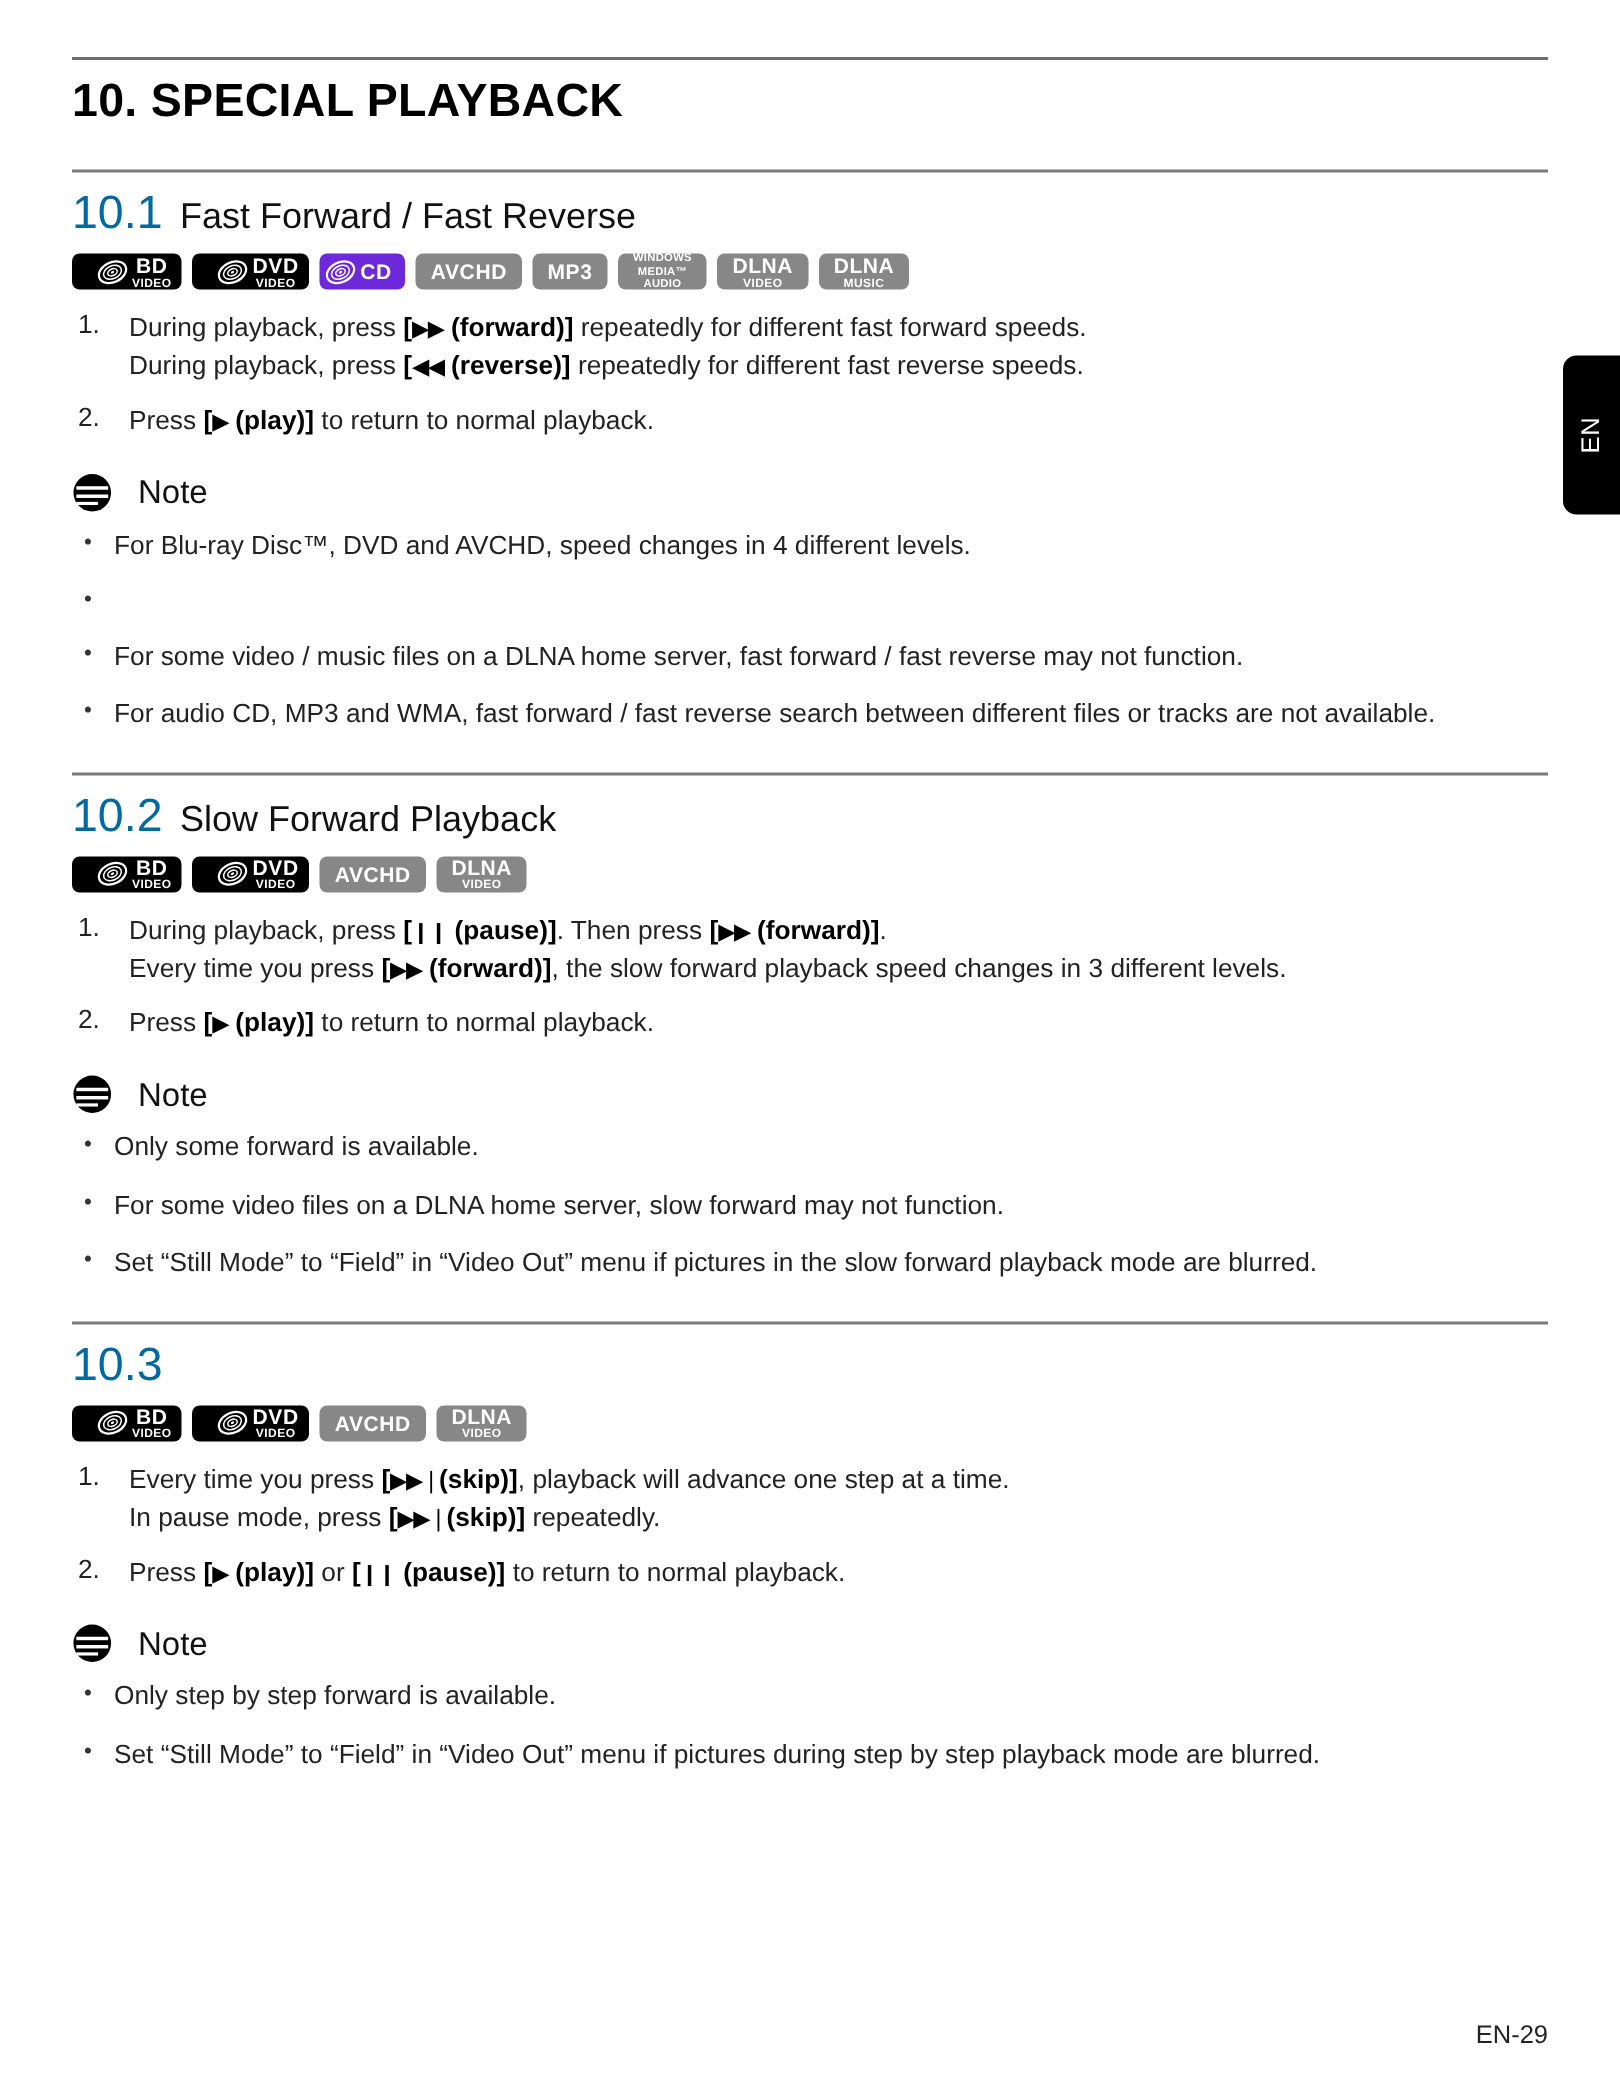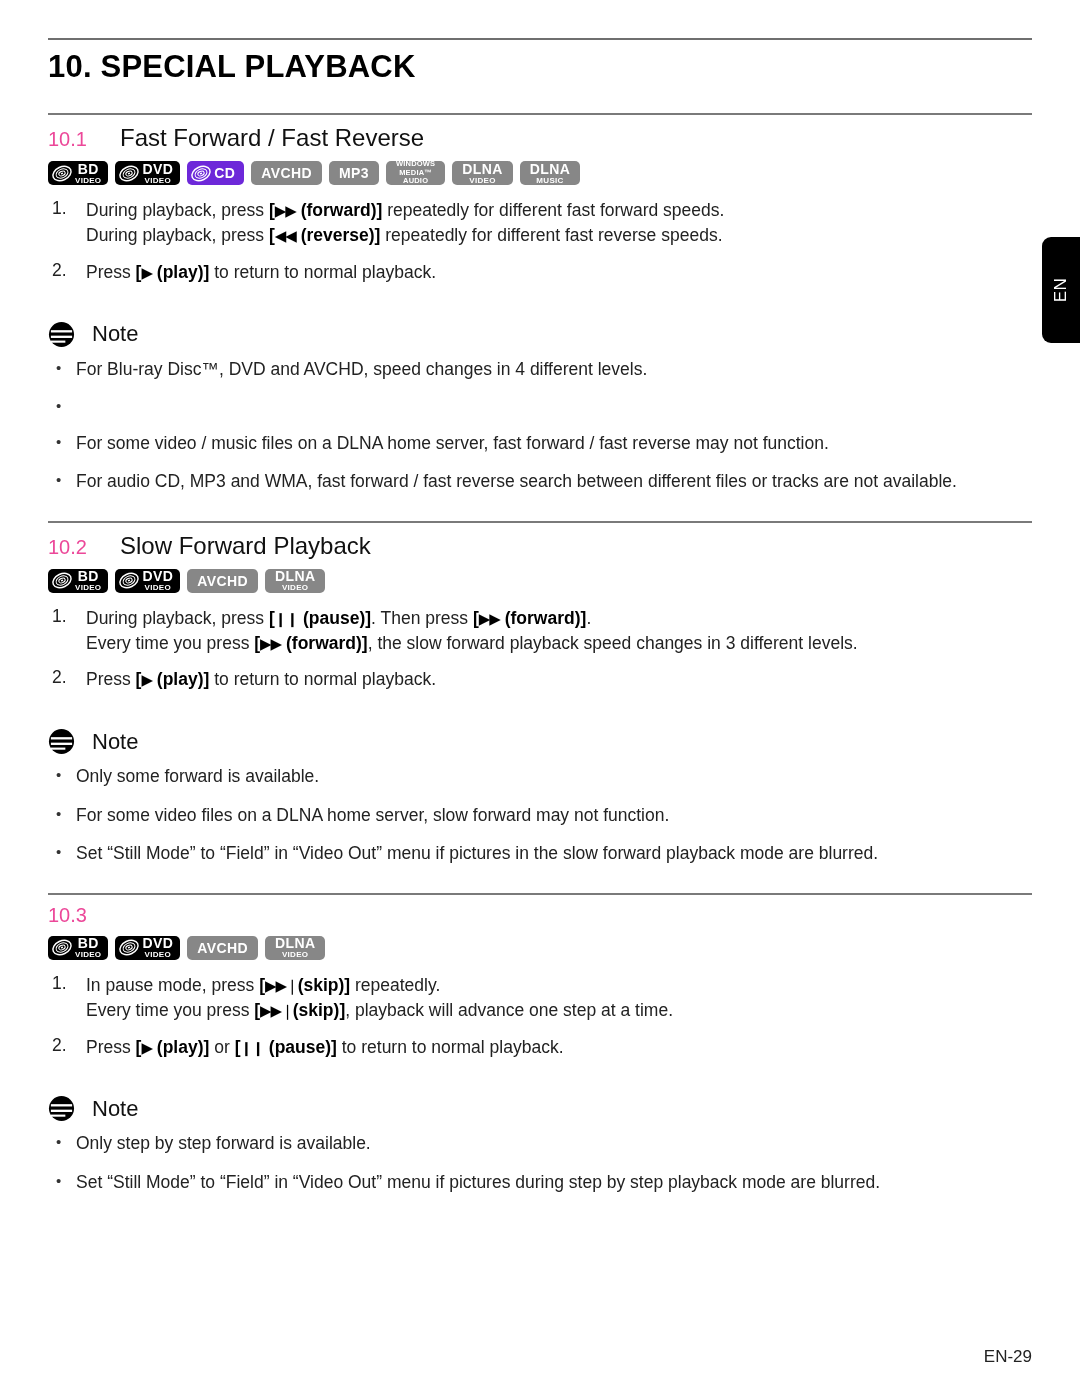--- a/index.html
+++ b/index.html
@@ -68,24 +68,24 @@
     color: #000;
     font-family: "Liberation Sans", sans-serif;
   }
 
   .section-head {
     display: flex;
     align-items: baseline;
     margin: 9px 0 0 0;
   }
   .section-num {
-    font-size: 20px;
+    font-size: 31px;
     width: 72px;
     flex: 0 0 72px;
-    color: #ec4899;
+    color: #0369a1;
   }
   .section-name {
     font-size: 24px;
     color: #111;
   }
 
   
   .badges {
     display: flex;
     align-items: center;
@@ -97,21 +97,21 @@
     display: inline-flex;
     align-items: center;
     justify-content: center;
     height: 24px;
     border-radius: 5px;
     background: #878787;
     color: #ffffff;
     padding: 0 10px;
     box-sizing: border-box;
   }
-  .badge.dark { background: #000000; padding: 0 7px 0 3px; }
+  .badge.dark { background: #000000; padding: 0 7px 0 16px; }
   .badge.disc-gray { background: #6d28d9; padding: 0 9px 0 3px; }
 
   .badge .b-main {
     font-size: 14px;
     font-weight: bold;
     line-height: 1;
     letter-spacing: 0.4px;
     font-family: "Liberation Sans", sans-serif;
   }
   .badge .b-stack {
@@ -166,21 +166,21 @@
     color: #000;
     white-space: nowrap;
   }
   .gl { font-family: "DejaVu Sans", sans-serif; font-size: 15px; letter-spacing: -1px; }
   .gl.pause { letter-spacing: 0px; font-size: 14px; }
 
   
   .note-head {
     display: flex;
     align-items: center;
-    margin-top: 36px;
+    margin-top: 22px;
     gap: 17px;
   }
   .note-icon {
     width: 27px;
     height: 27px;
     flex: 0 0 27px;
   }
   .note-title {
     font-size: 22px;
     color: #111;
@@ -473,22 +473,22 @@
               <span class="b-stack">
                 <span class="b-main">DLNA</span>
                 <span class="b-sub">VIDEO</span>
               </span>
             </div>
           </div>
           <div class="steps">
             <div class="step">
               <span class="step-num">1.</span>
               <span class="step-body">
+                <span class="line">Every time you press <span class="key">[<span class="gl">▶▶❘</span>(skip)]</span>, playback will advance one step at a time.</span>
                 <span class="line">In pause mode, press <span class="key">[<span class="gl">▶▶❘</span>(skip)]</span> repeatedly.</span>
-                <span class="line">Every time you press <span class="key">[<span class="gl">▶▶❘</span>(skip)]</span>, playback will advance one step at a time.</span>
               </span>
             </div>
             <div class="step">
               <span class="step-num">2.</span>
               <span class="step-body">
                 <span class="line">Press <span class="key">[<span class="gl">▶</span> (play)]</span> or <span class="key">[<span class="gl pause">❙❙</span> (pause)]</span> to return to normal playback.</span>
               </span>
             </div>
           </div>
           <div class="note-head">

